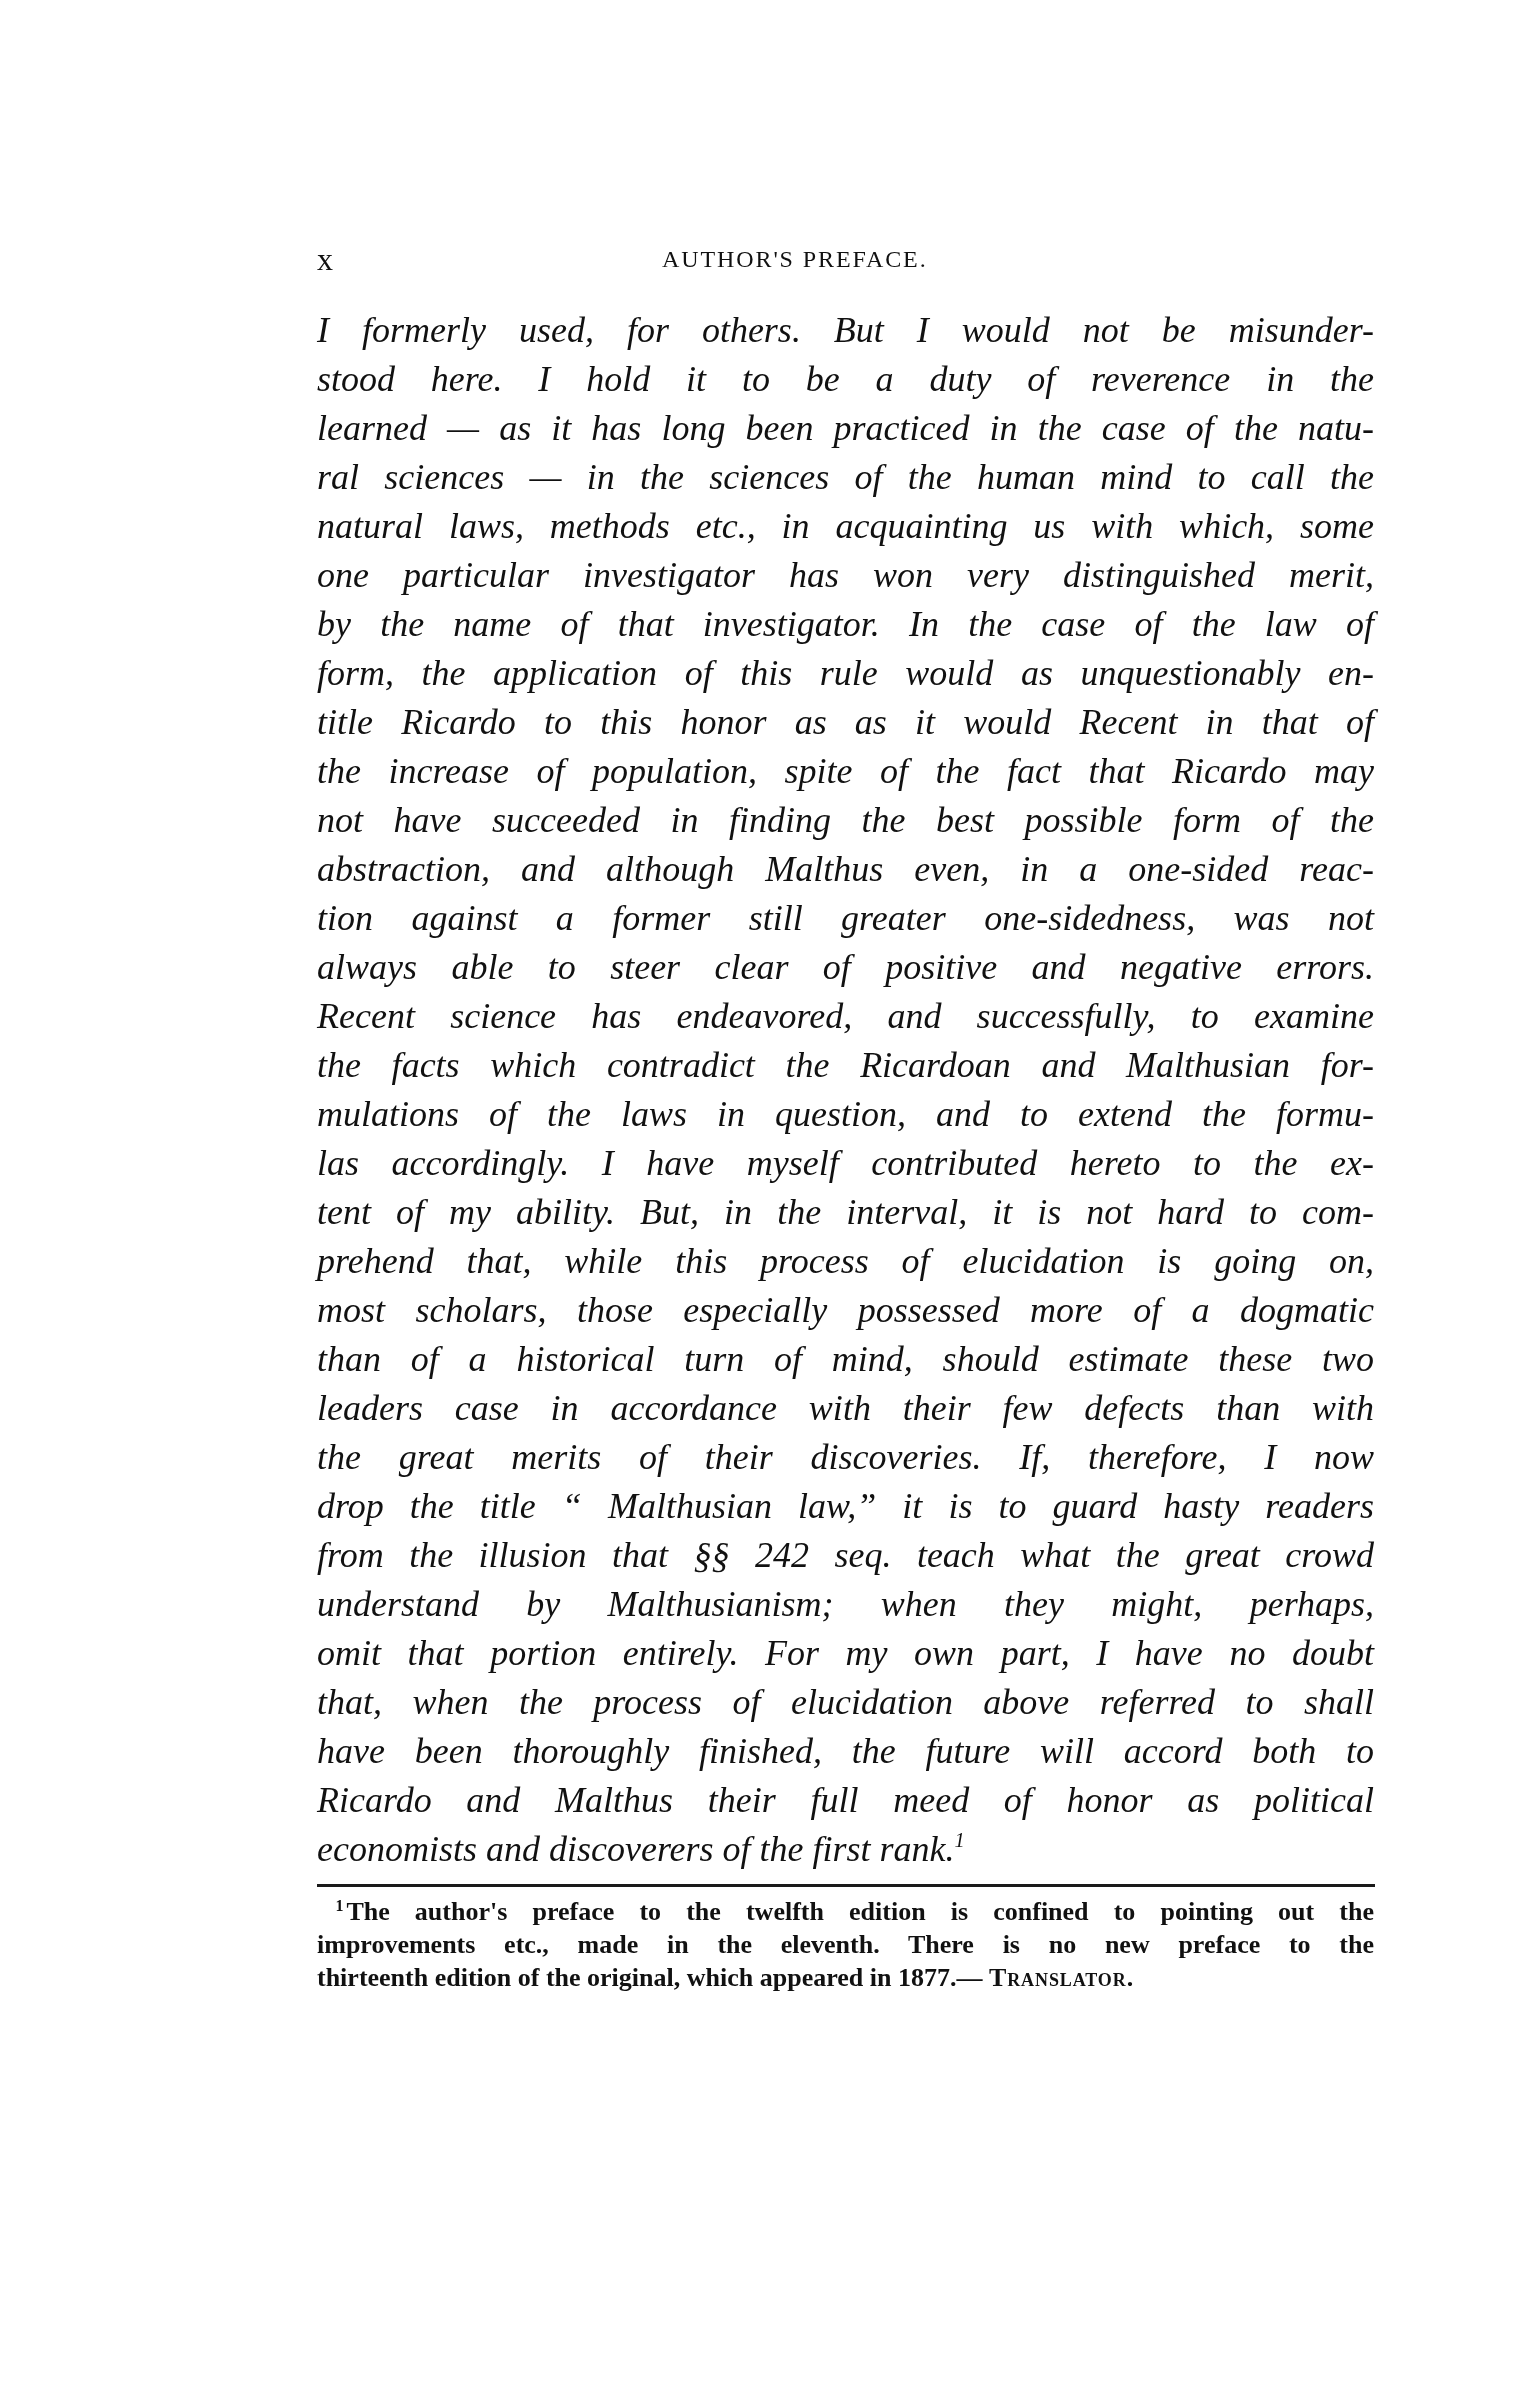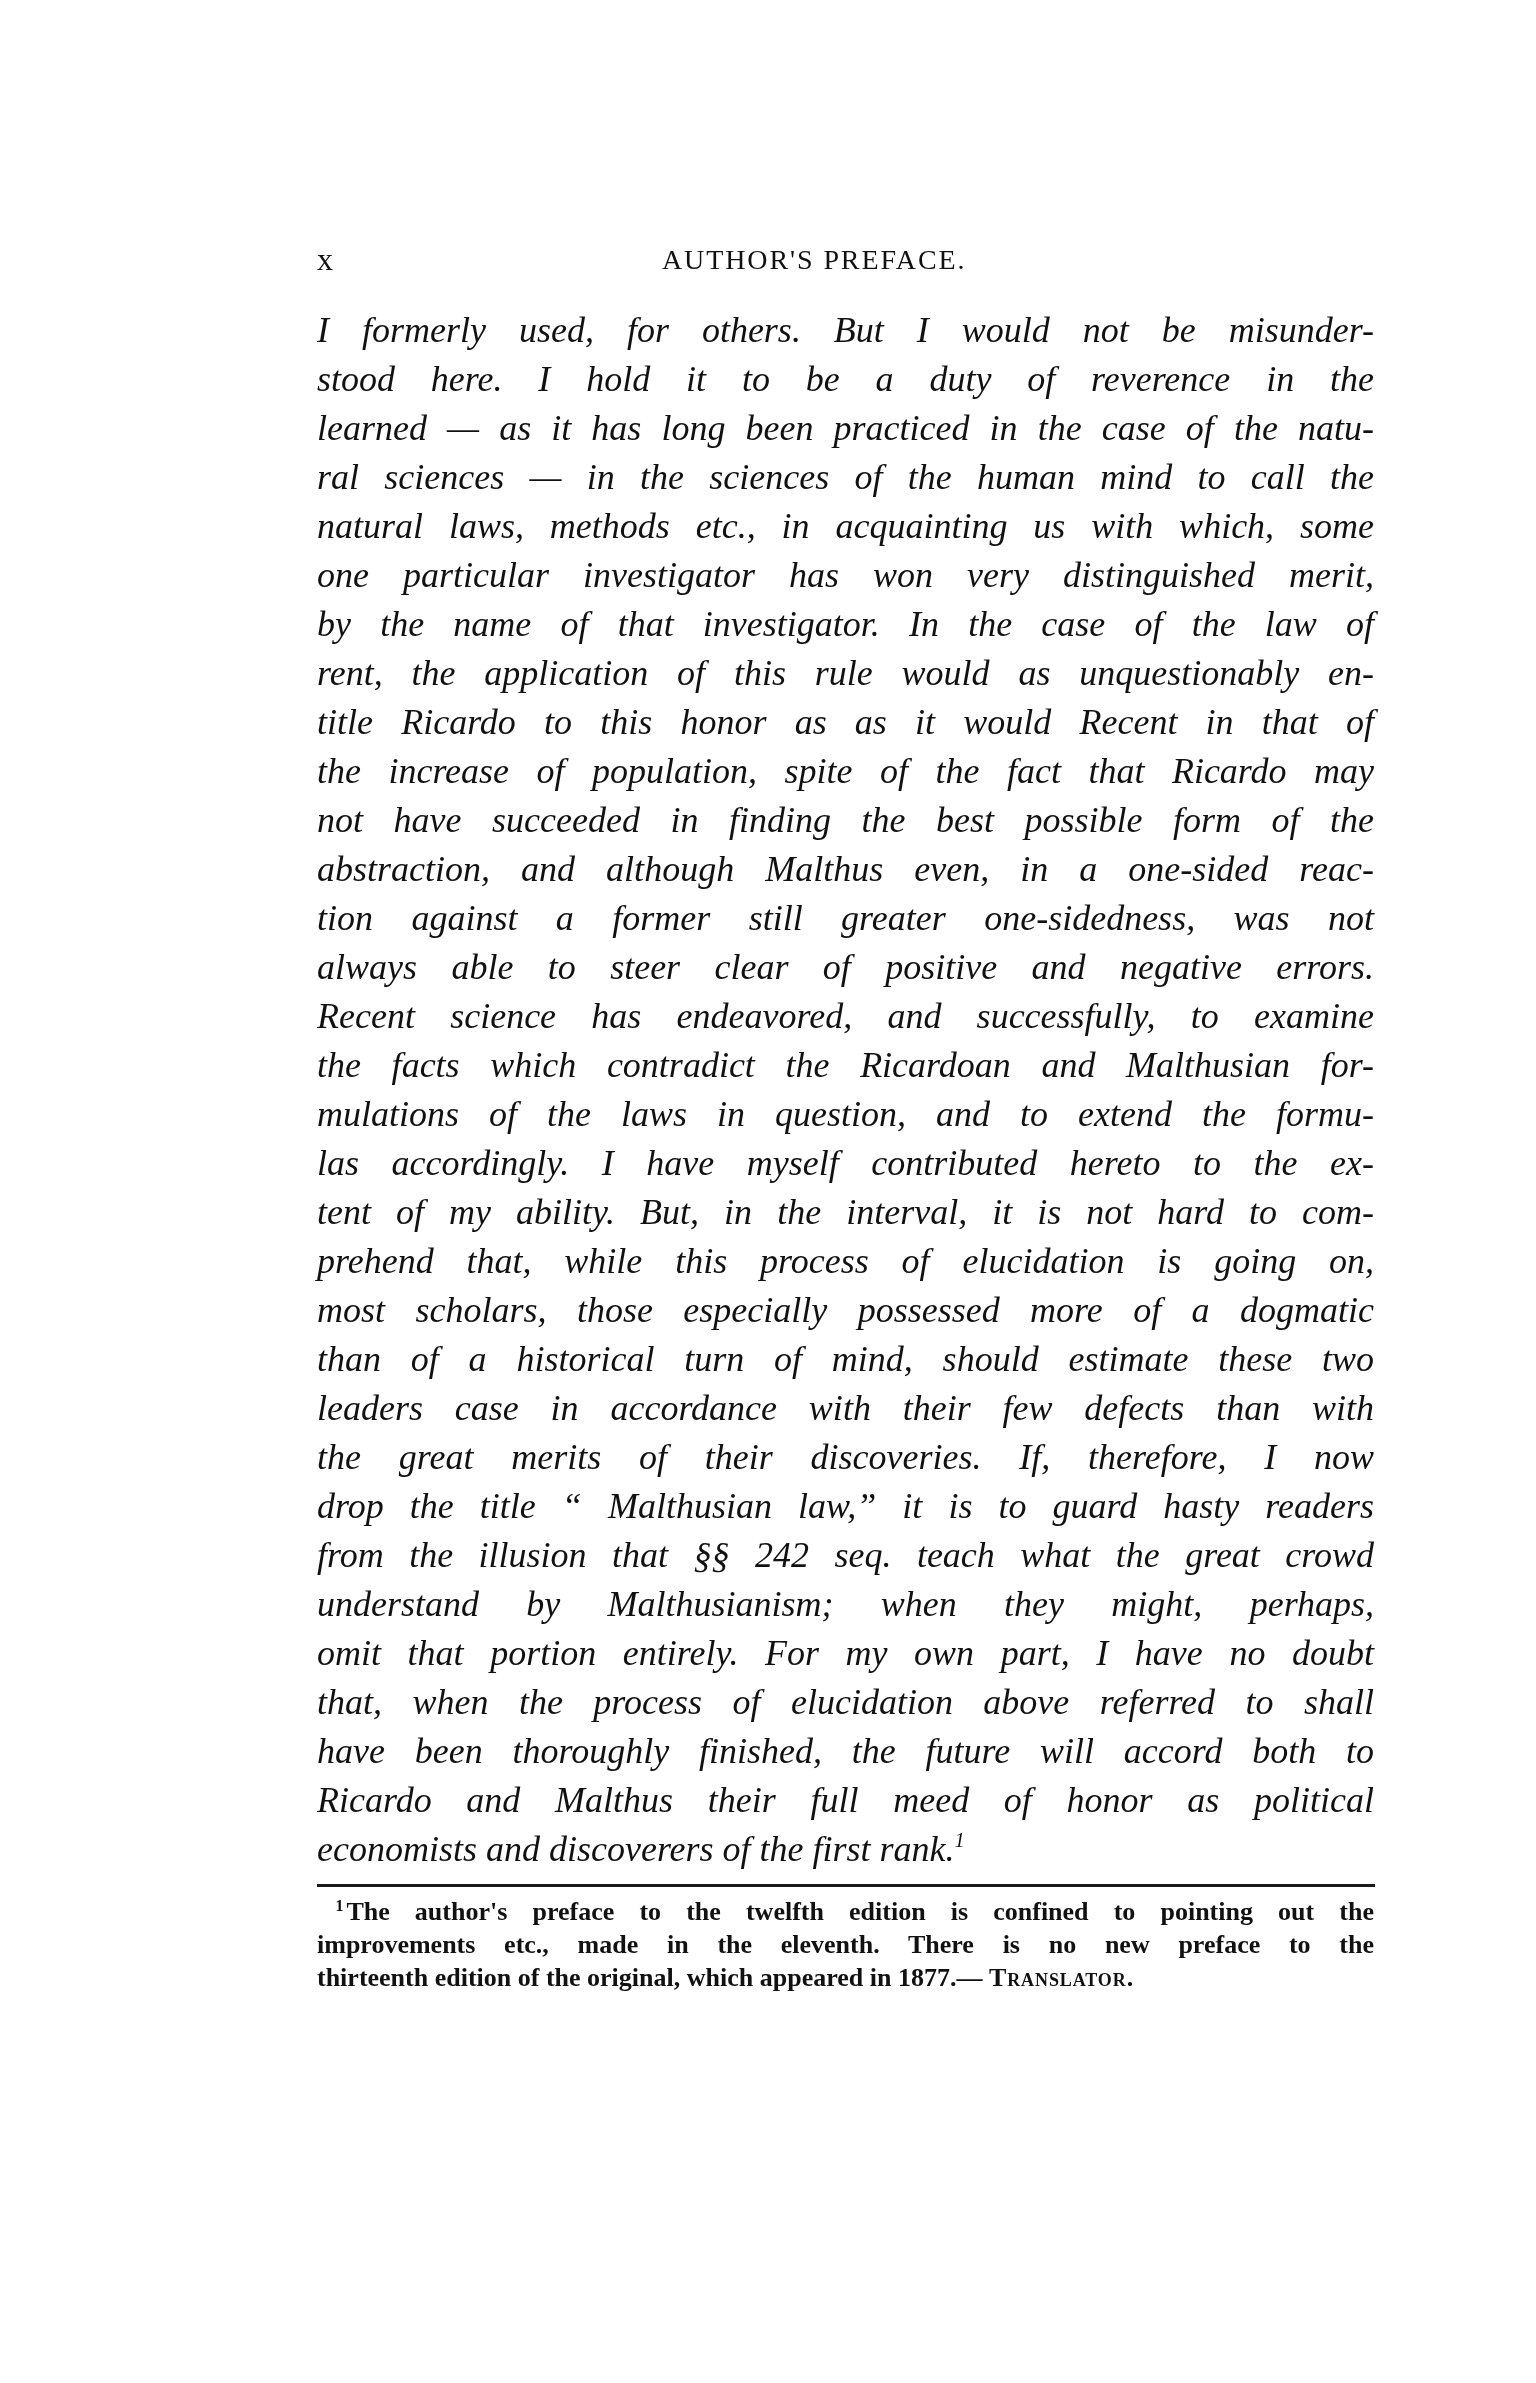--- a/index.html
+++ b/index.html
@@ -35,21 +35,21 @@
       left: 0;
       top: 0;
       font-size: 32px;
       line-height: 41px;
       letter-spacing: 0.9px;
     }
     .head-title {
       position: absolute;
       left: 345px;
       top: 0;
-      font-size: 28px;
+      font-size: 24px;
       line-height: 41px;
       letter-spacing: 1.9px;
     }
     .body-text {
       position: absolute;
       left: 317px;
       top: 306px;
       width: 1057px;
     }
     .line {
@@ -123,21 +123,21 @@
   </div>
 
   <div class="body-text">
     <span class="line">I formerly used, for others.  But I would not be misunder-</span>
     <span class="line">stood here.  I hold it to be a duty of reverence in the</span>
     <span class="line">learned — as it has long been practiced in the case of the natu-</span>
     <span class="line">ral sciences — in the sciences of the human mind to call the</span>
     <span class="line">natural laws, methods etc., in acquainting us with which, some</span>
     <span class="line">one particular investigator has won very distinguished merit,</span>
     <span class="line">by the name of that investigator.  In the case of the law of</span>
-    <span class="line">rent, the application of this rule would as unquestionably en-</span>
+    <span class="line">form, the application of this rule would as unquestionably en-</span>
     <span class="line">title Ricardo to this honor as as it would Recent in that of</span>
     <span class="line">the increase of population, spite of the fact that Ricardo may</span>
     <span class="line">not have succeeded in finding the best possible form of the</span>
     <span class="line">abstraction, and although Malthus even, in a one-sided reac-</span>
     <span class="line">tion against a former still greater one-sidedness, was not</span>
     <span class="line">always able to steer clear of positive and negative errors.</span>
     <span class="line">Recent science has endeavored, and successfully, to examine</span>
     <span class="line">the facts which contradict the Ricardoan and Malthusian for-</span>
     <span class="line">mulations of the laws in question, and to extend the formu-</span>
     <span class="line">las accordingly.  I have myself contributed hereto to the ex-</span>

